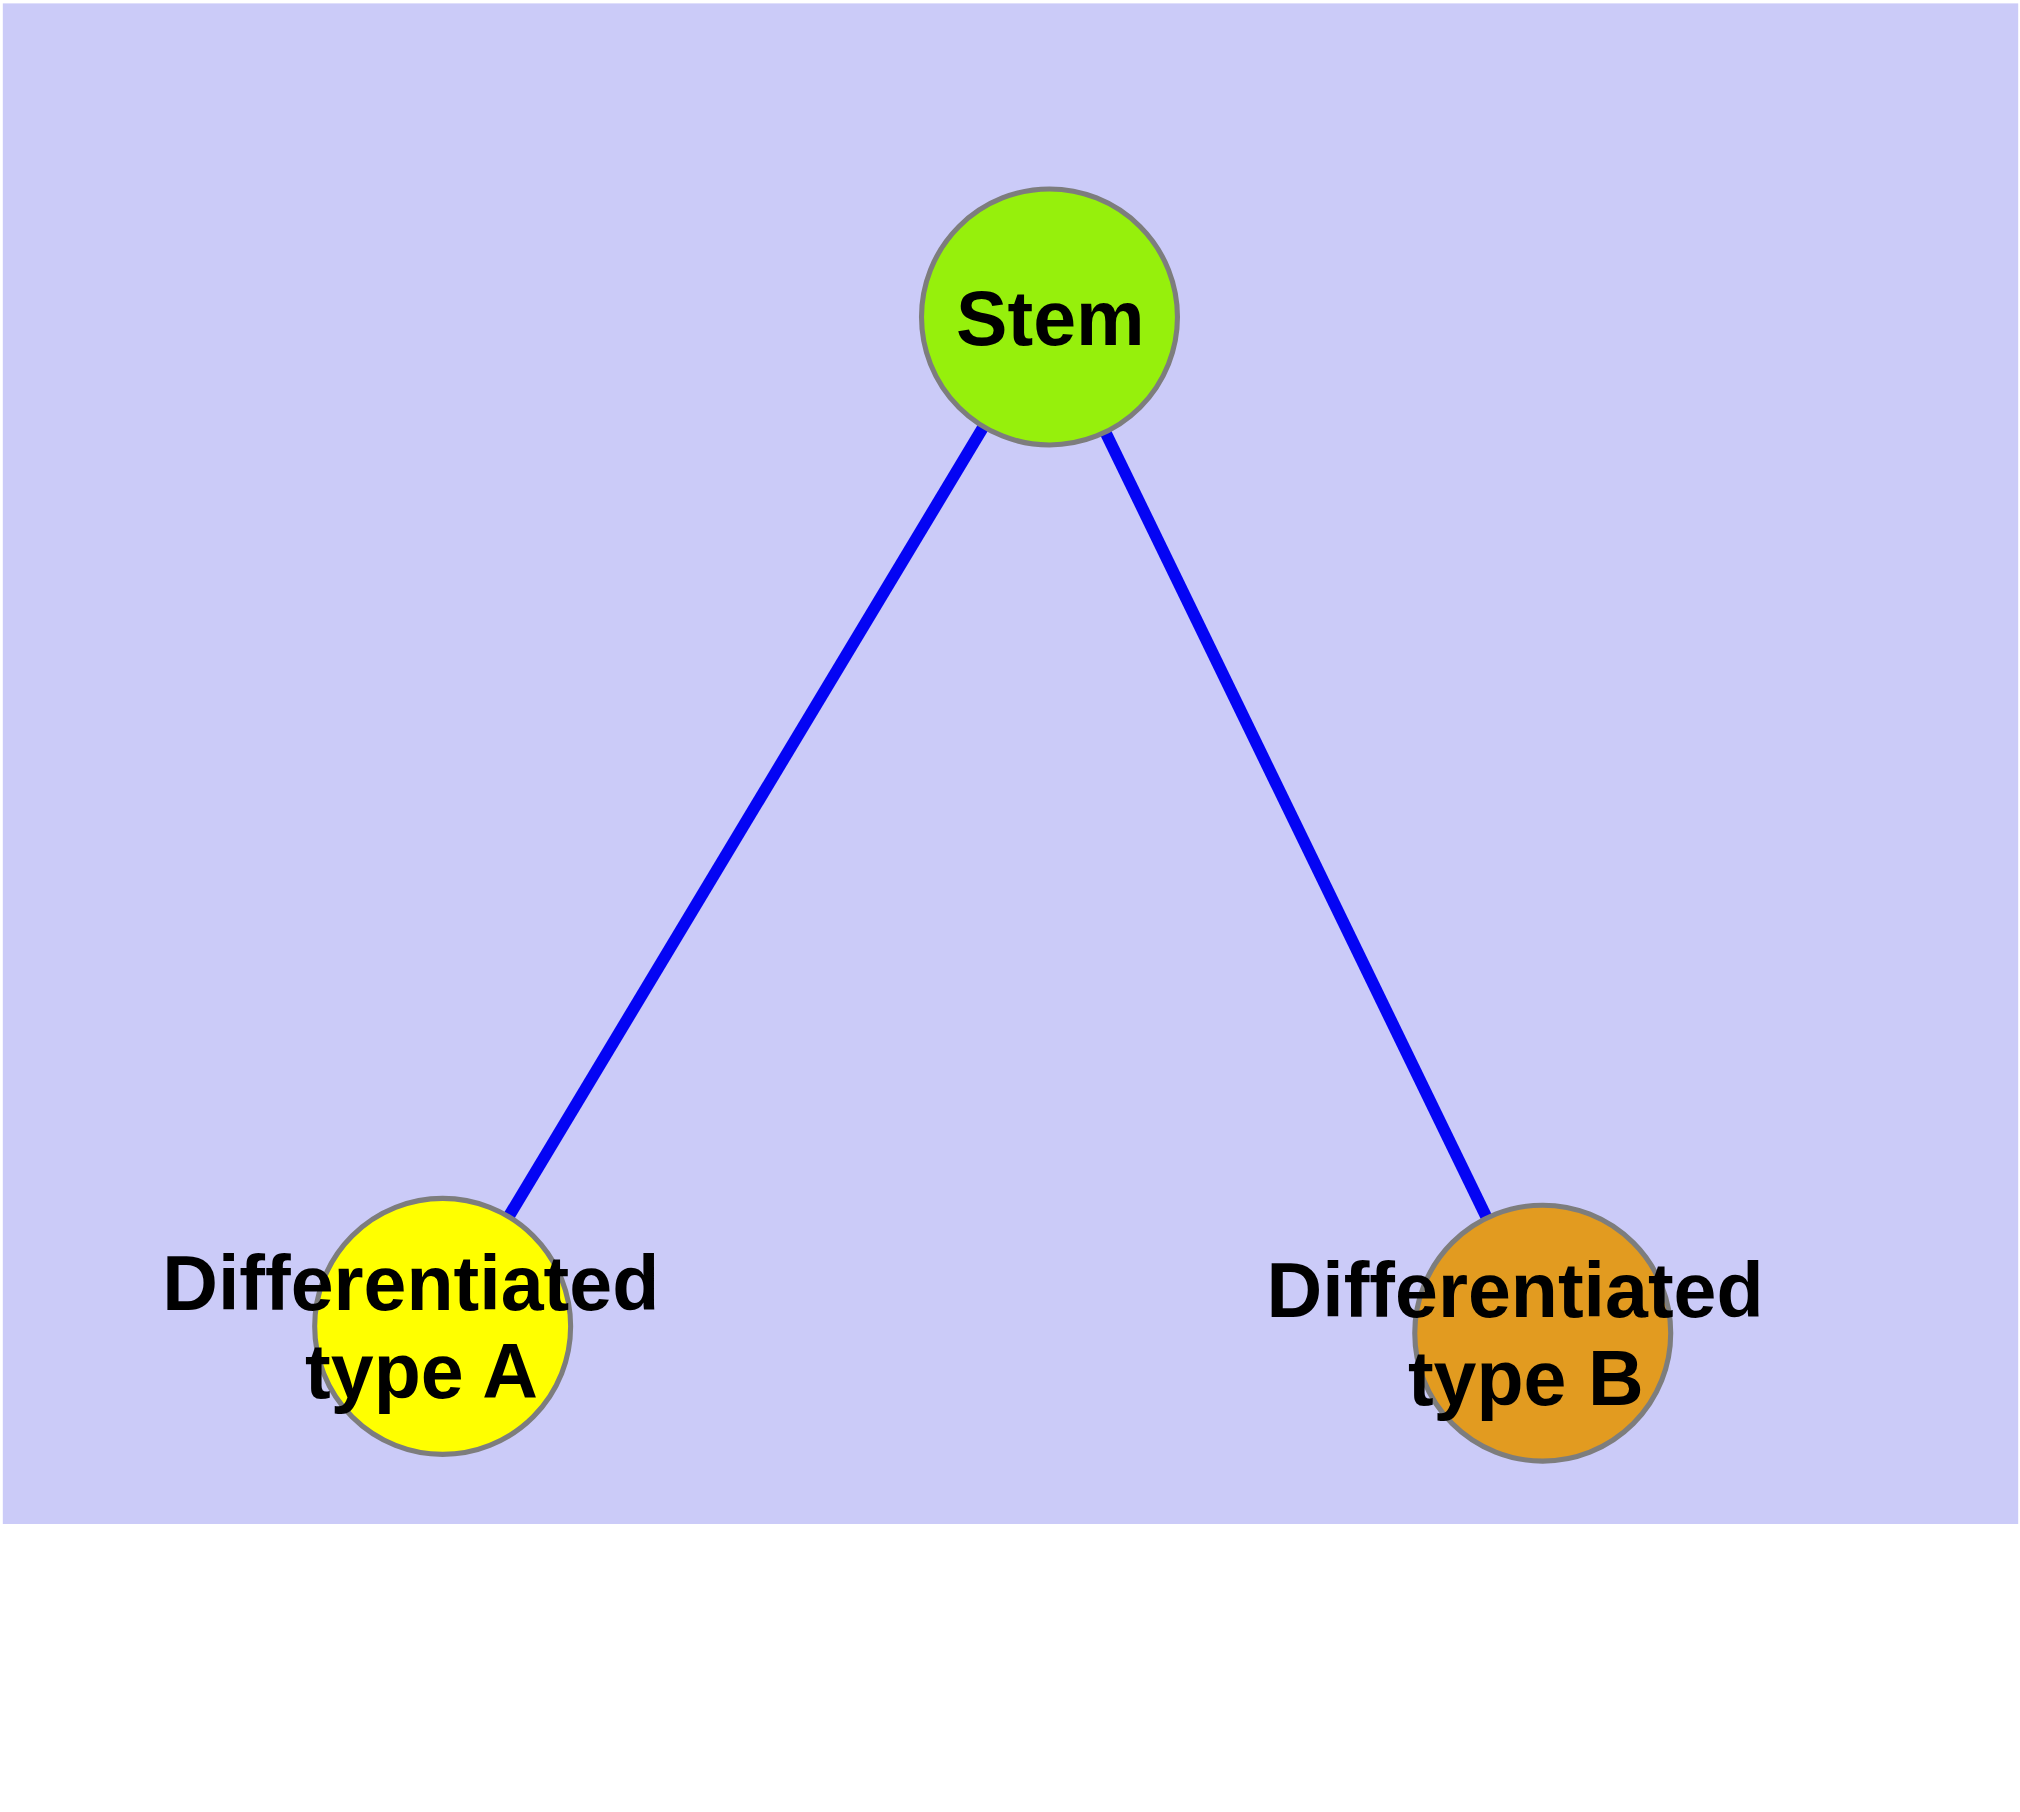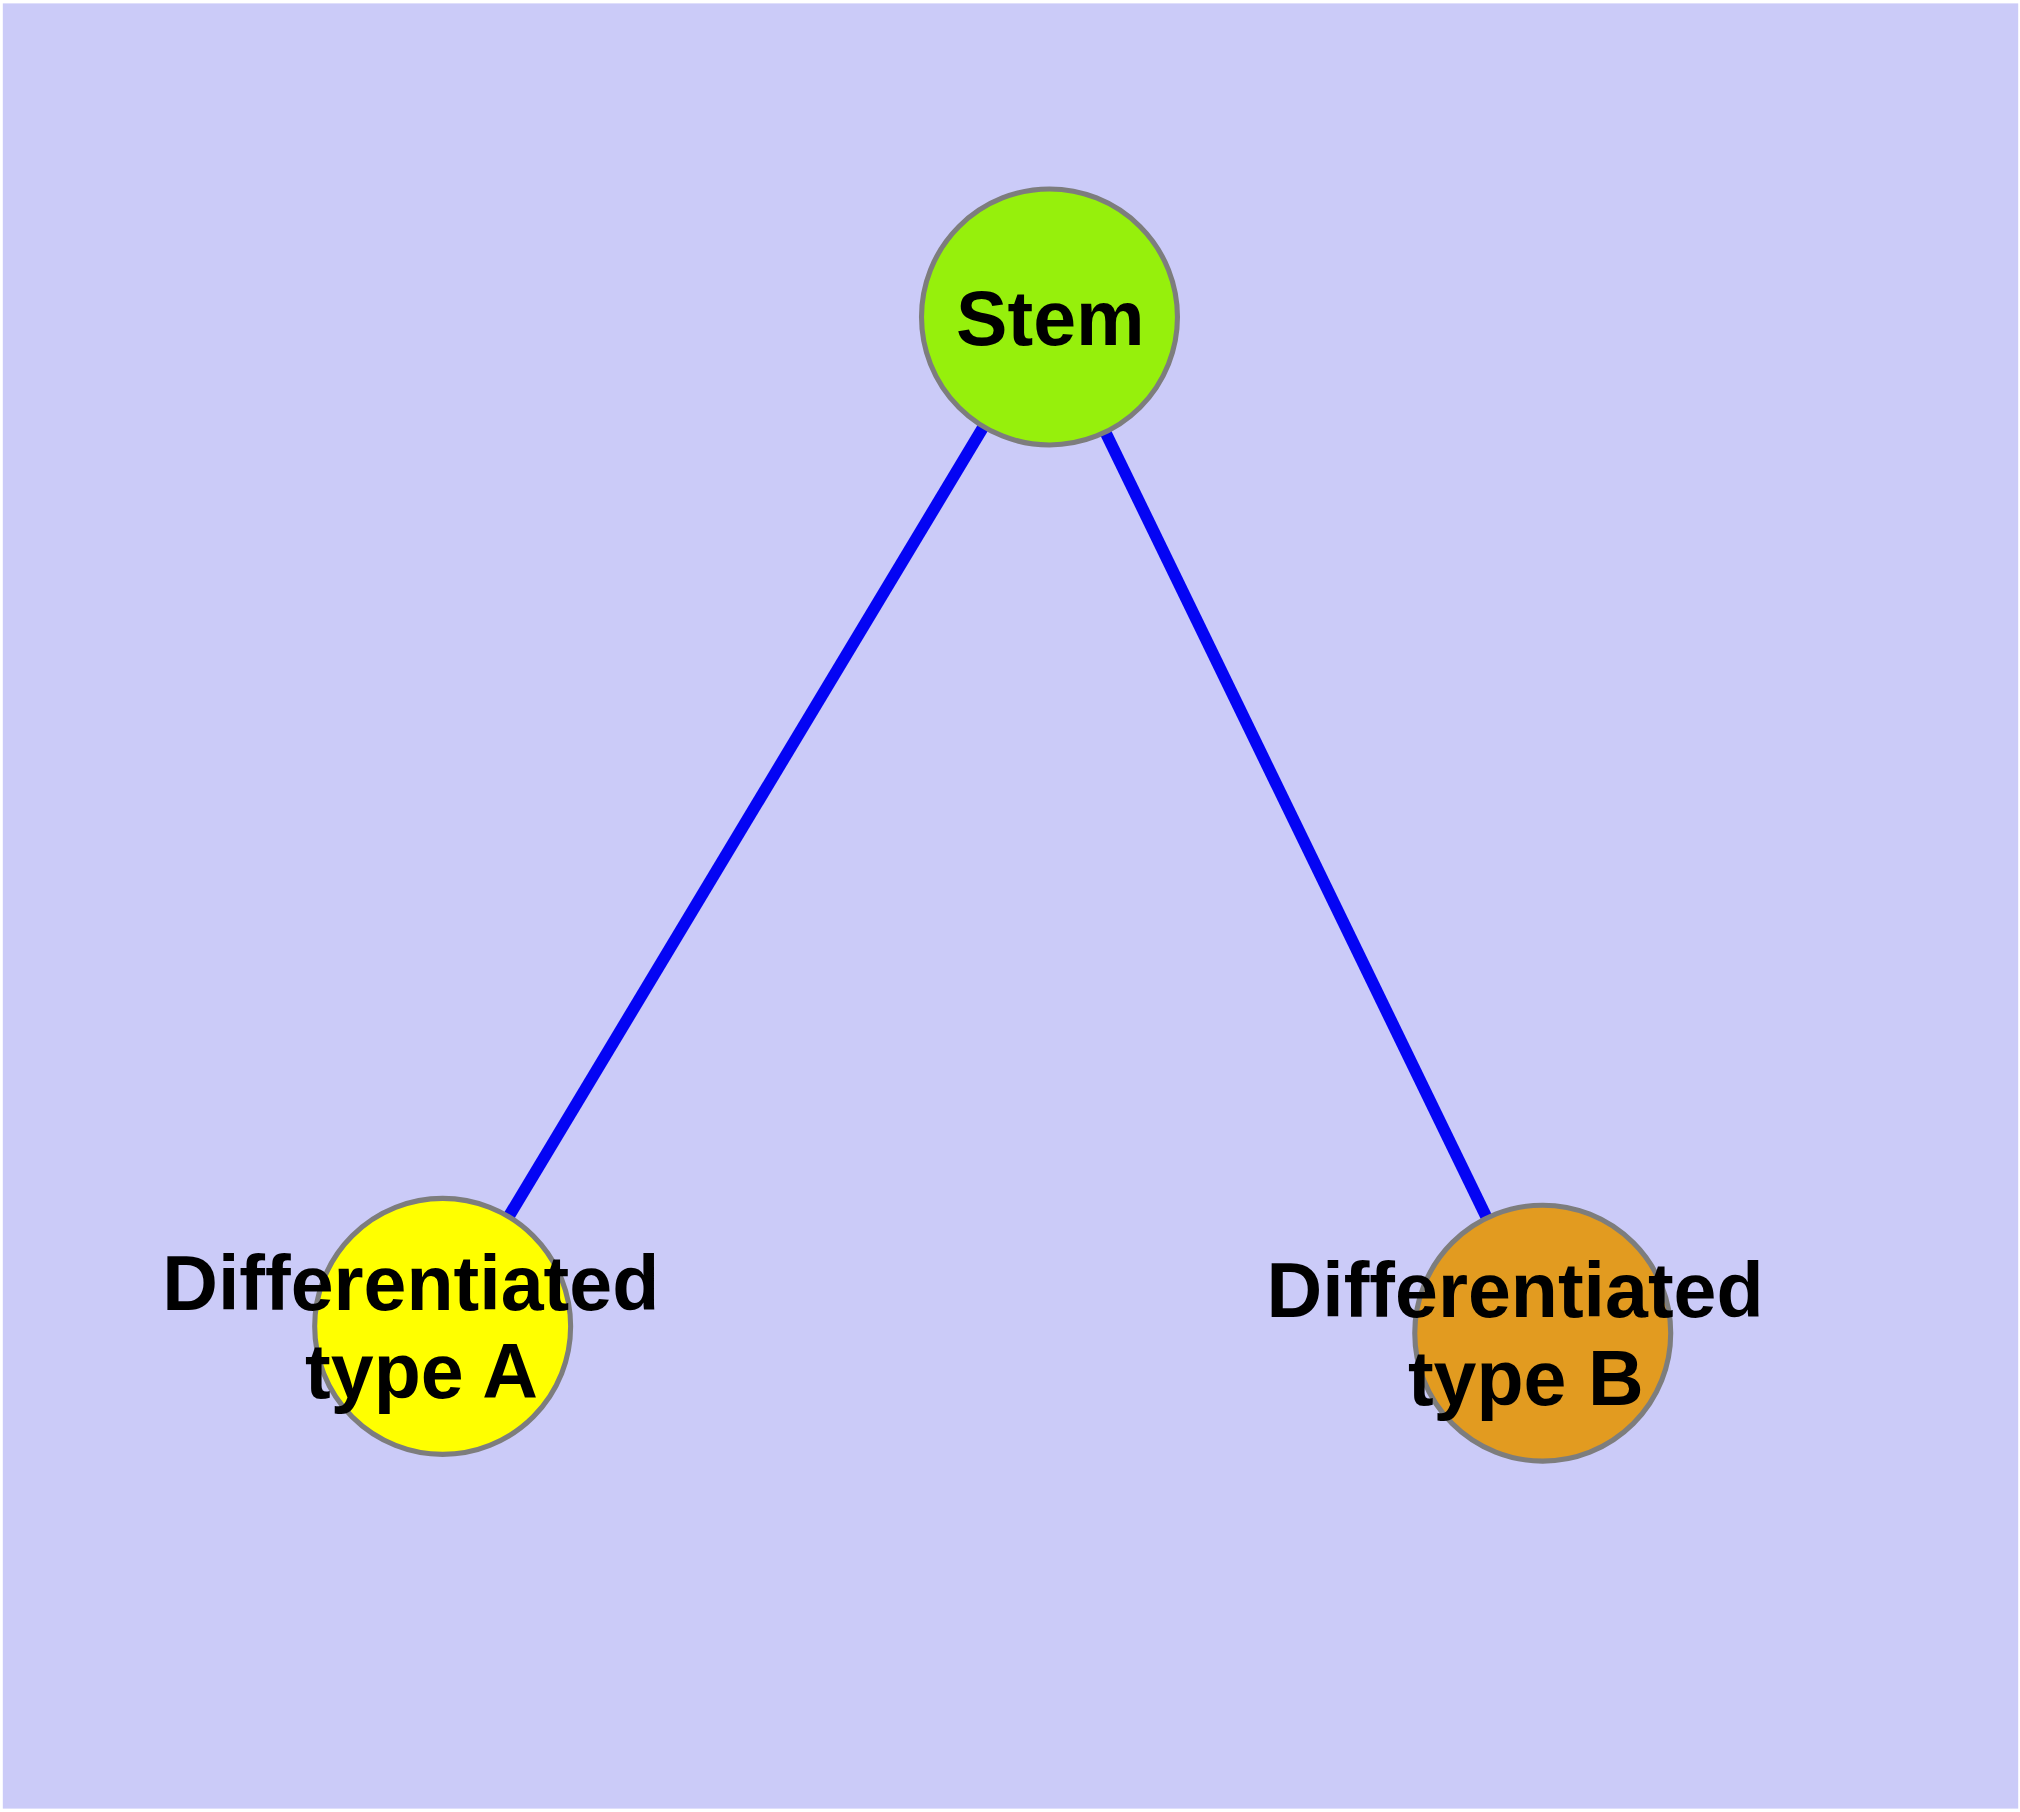--- a/index.html
+++ b/index.html
@@ -2,21 +2,21 @@
 <html style="font-size:13.6px"><head>
 <meta charset="utf-8">
 <style>
   html, body {
     margin: 0;
     padding: 0;
     background: #FFFFFF;
   }
   .stage {
     width: 2021px;
-    height: 1812px;
+    height: 1524px;
     position: relative;
   }
   svg {
     display: block;
   }
   .node-label {
     font-family: "Liberation Sans", "DejaVu Sans", sans-serif;
     font-weight: bold;
     font-size: 91px;
     fill: #000000;

